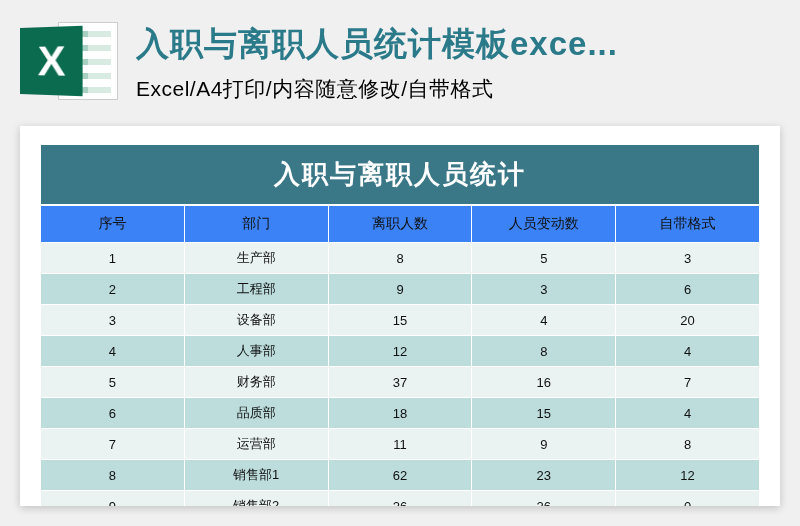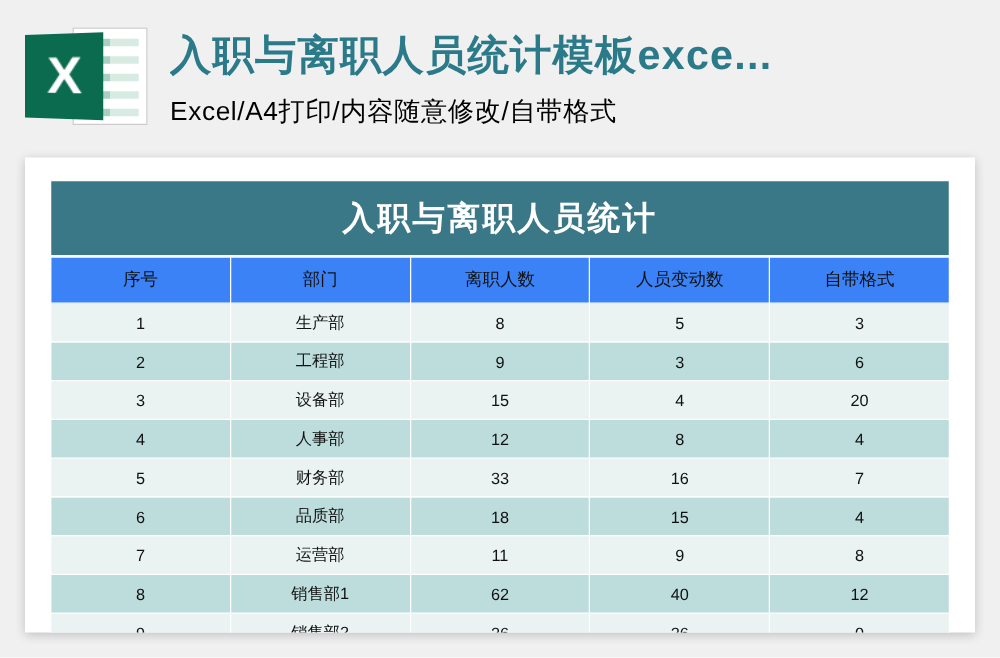--- a/index.html
+++ b/index.html
@@ -192,21 +192,21 @@
         <tr>
           <td>4</td>
           <td>人事部</td>
           <td>12</td>
           <td>8</td>
           <td>4</td>
         </tr>
         <tr>
           <td>5</td>
           <td>财务部</td>
-          <td>33</td>
+          <td>37</td>
           <td>16</td>
           <td>7</td>
         </tr>
         <tr>
           <td>6</td>
           <td>品质部</td>
           <td>18</td>
           <td>15</td>
           <td>4</td>
         </tr>
@@ -214,21 +214,21 @@
           <td>7</td>
           <td>运营部</td>
           <td>11</td>
           <td>9</td>
           <td>8</td>
         </tr>
         <tr>
           <td>8</td>
           <td>销售部1</td>
           <td>62</td>
-          <td>40</td>
+          <td>23</td>
           <td>12</td>
         </tr>
         <tr>
           <td>9</td>
           <td>销售部2</td>
           <td>26</td>
           <td>26</td>
           <td>0</td>
         </tr>
       </tbody>

